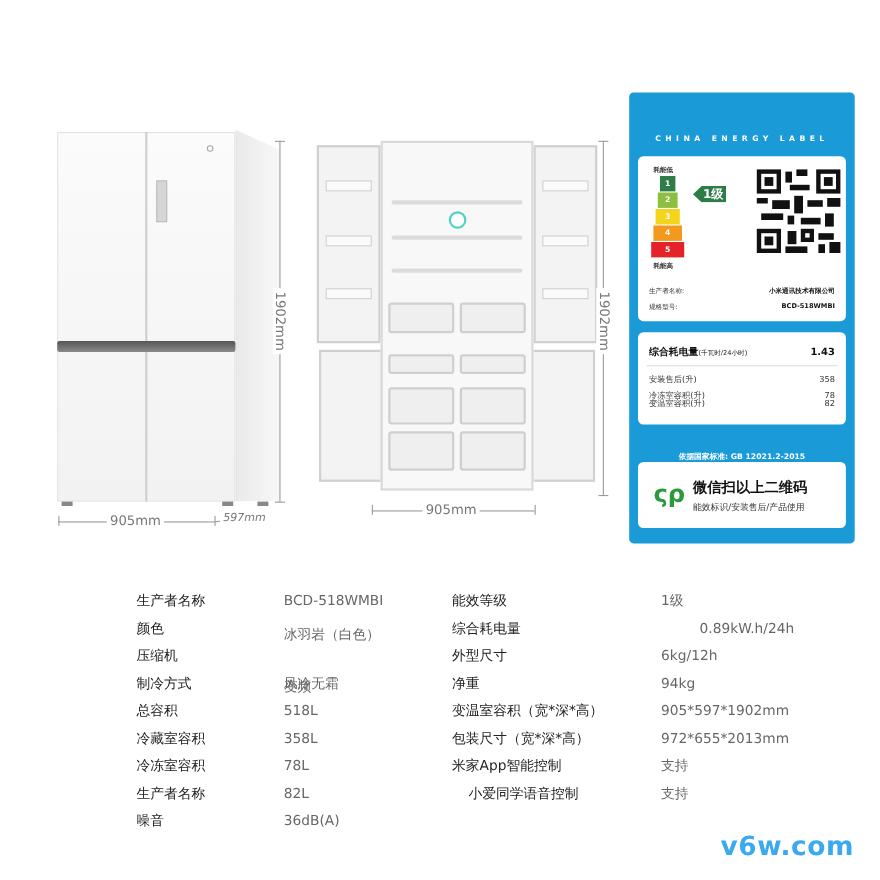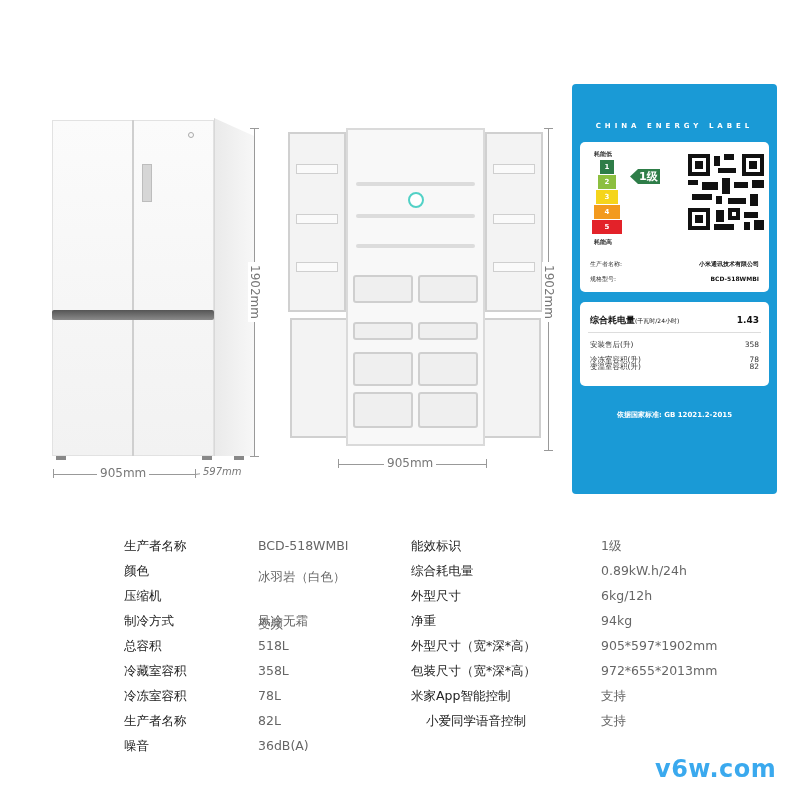--- a/index.html
+++ b/index.html
@@ -192,20 +192,25 @@
       <span>78</span>
     </div>
     <div class="kv-row" style="top:60px">
       <span>变温室容积(升)</span>
       <span>82</span>
     </div>
   </div>
 
   <div class="std">依据国家标准: GB 12021.2-2015</div>
 
+  <div class="label-card" style="top:336px;width:189px;height:60px">
+    <div class="gp-icon">ςρ</div>
+    <div class="scan-title">微信扫以上二维码</div>
+    <div class="scan-sub">能效标识/安装售后/产品使用</div>
+  </div>
 </div>
 
 <div class="spec">
   <div class="k" style="left:124px;top:538px">生产者名称</div>
   <div class="v" style="left:258px;top:538px">BCD-518WMBI</div>
   <div class="k" style="left:124px;top:563px">颜色</div>
   <div class="v" style="left:258px;top:569px">冰羽岩（白色）</div>
   <div class="k" style="left:124px;top:588px">压缩机</div>
   <div class="v" style="left:258px;top:616px">变频</div>
   <div class="k" style="left:124px;top:613px">制冷方式</div>
@@ -216,29 +221,29 @@
   <div class="v" style="left:258px;top:663px">358L</div>
   <div class="k" style="left:124px;top:688px">冷冻室容积</div>
   <div class="v" style="left:258px;top:688px">78L</div>
   <div class="k" style="left:124px;top:713px">生产者名称</div>
   <div class="v" style="left:258px;top:713px">82L</div>
   <div class="k" style="left:124px;top:738px">噪音</div>
   <div class="v" style="left:258px;top:738px">36dB(A)</div>
 </div>
 
 <div class="spec">
-  <div class="k" style="left:411px;top:538px">能效标识</div>
+  <div class="k" style="left:411px;top:538px">能效等级</div>
   <div class="v" style="left:601px;top:538px">1级</div>
   <div class="k" style="left:411px;top:563px">综合耗电量</div>
-  <div class="v" style="left:601px;top:563px">0.89kW.h/24h</div>
+  <div class="v" style="left:636px;top:563px">0.89kW.h/24h</div>
   <div class="k" style="left:411px;top:588px">外型尺寸</div>
   <div class="v" style="left:601px;top:588px">6kg/12h</div>
   <div class="k" style="left:411px;top:613px">净重</div>
   <div class="v" style="left:601px;top:613px">94kg</div>
-  <div class="k" style="left:411px;top:638px">外型尺寸（宽*深*高）</div>
+  <div class="k" style="left:411px;top:638px">变温室容积（宽*深*高）</div>
   <div class="v" style="left:601px;top:638px">905*597*1902mm</div>
   <div class="k" style="left:411px;top:663px">包装尺寸（宽*深*高）</div>
   <div class="v" style="left:601px;top:663px">972*655*2013mm</div>
   <div class="k" style="left:411px;top:688px">米家App智能控制</div>
   <div class="v" style="left:601px;top:688px">支持</div>
   <div class="k" style="left:426px;top:713px">小爱同学语音控制</div>
   <div class="v" style="left:601px;top:713px">支持</div>
 </div>
 
 <div class="watermark">v6w.com</div>

